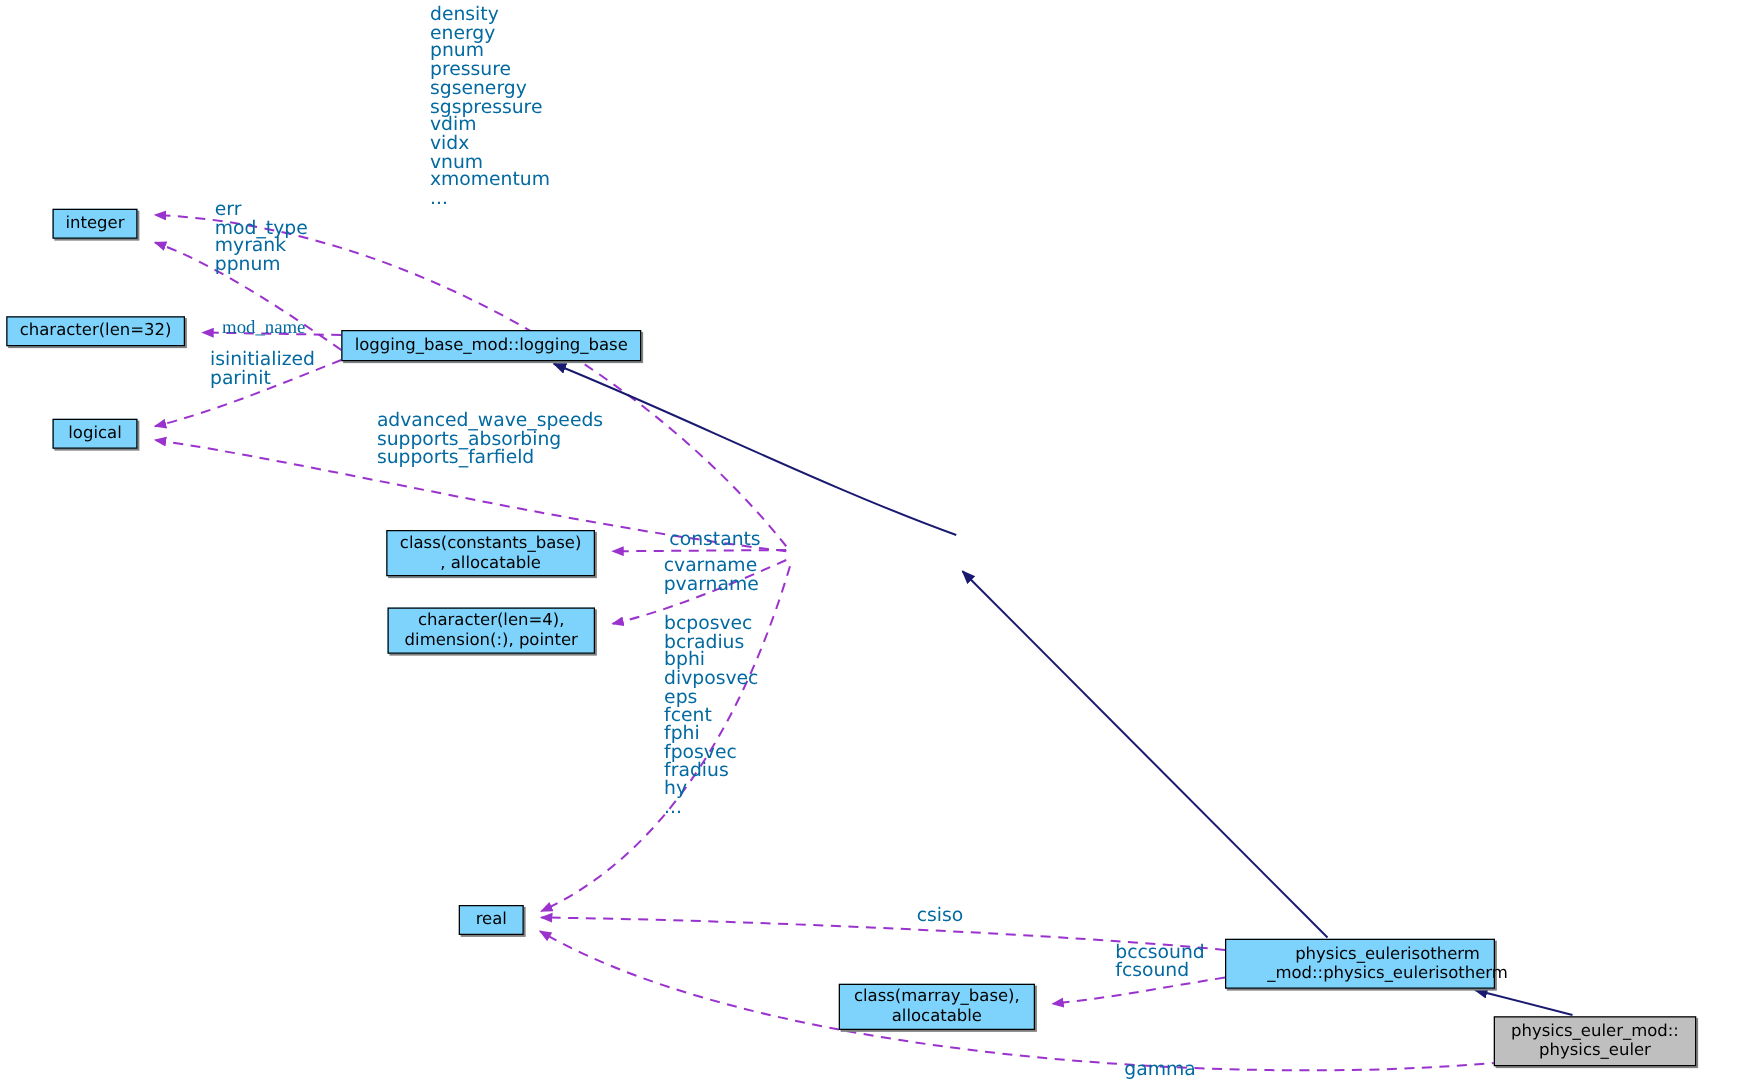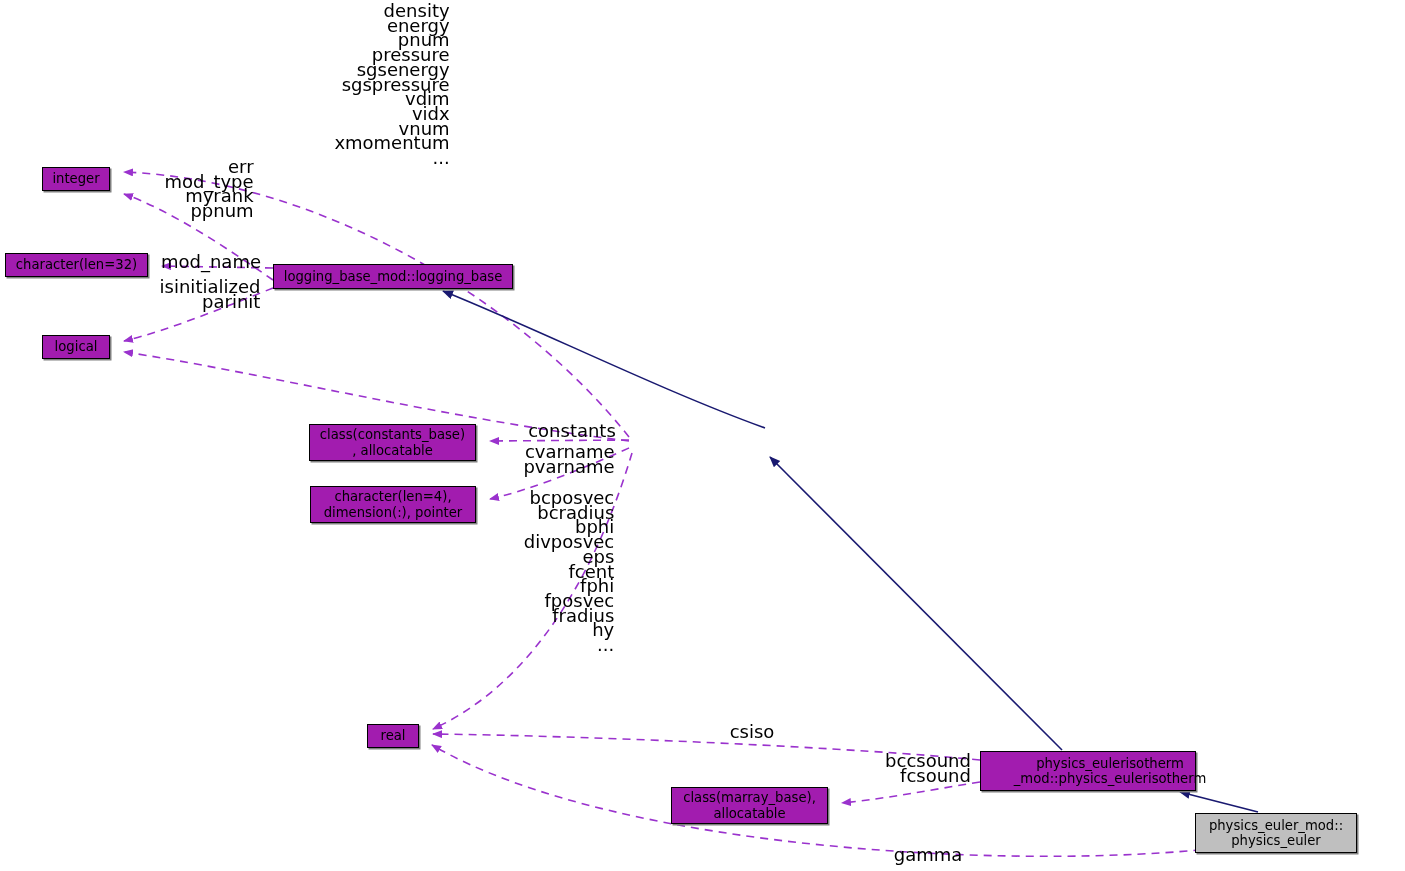--- a/index.html
+++ b/index.html
@@ -21,41 +21,41 @@
     position: absolute;
     left: 0;
     top: 0;
     width: 1405px;
     height: 871px;
   }
   .node {
     position: absolute;
     box-sizing: border-box;
     border: 1px solid #000000;
-    background: #a21caf;
+    background: #7dd3fc;
     color: #000000;
     font-size: 13.2px;
     line-height: 15.2px;
     text-align: center;
     display: flex;
     align-items: center;
     justify-content: center;
     white-space: pre;
     box-shadow: 1.5px 1.5px 0 0 #808080;
     z-index: 5;
   }
   .node.highlight {
     background: #bfbfbf;
   }
   .edge-label {
     position: absolute;
-    font-size: 18px;
+    font-size: 15px;
     line-height: 14.7px;
-    color: #000000;
-    text-align: right;
+    color: #0369a1;
+    text-align: left;
     white-space: pre;
     z-index: 4;
     transform: translateX(-50%);
   }
 </style>
 </head>
 <body>
 
 <div id="diagram">
 
@@ -114,23 +114,26 @@
 sgspressure
 vdim
 vidx
 vnum
 xmomentum
 ...</div>
   <div class="edge-label" style="left: 209px; top: 160px;">err
 mod_type
 myrank
 ppnum</div>
-  <div class="edge-label" style="left: 211px; top: 255px;">mod_name</div>
+  <div class="edge-label" style="left: 211px; top: 255px; font-family: Liberation Serif, serif;">mod_name</div>
   <div class="edge-label" style="left: 210px; top: 280px;">isinitialized
 parinit</div>
+  <div class="edge-label" style="left: 392px; top: 329px;">advanced_wave_speeds
+supports_absorbing
+supports_farfield</div>
   <div class="edge-label" style="left: 572px; top: 424px;">constants</div>
   <div class="edge-label" style="left: 569px; top: 445px;">cvarname
 pvarname</div>
   <div class="edge-label" style="left: 569px; top: 491px;">bcposvec
 bcradius
 bphi
 divposvec
 eps
 fcent
 fphi

